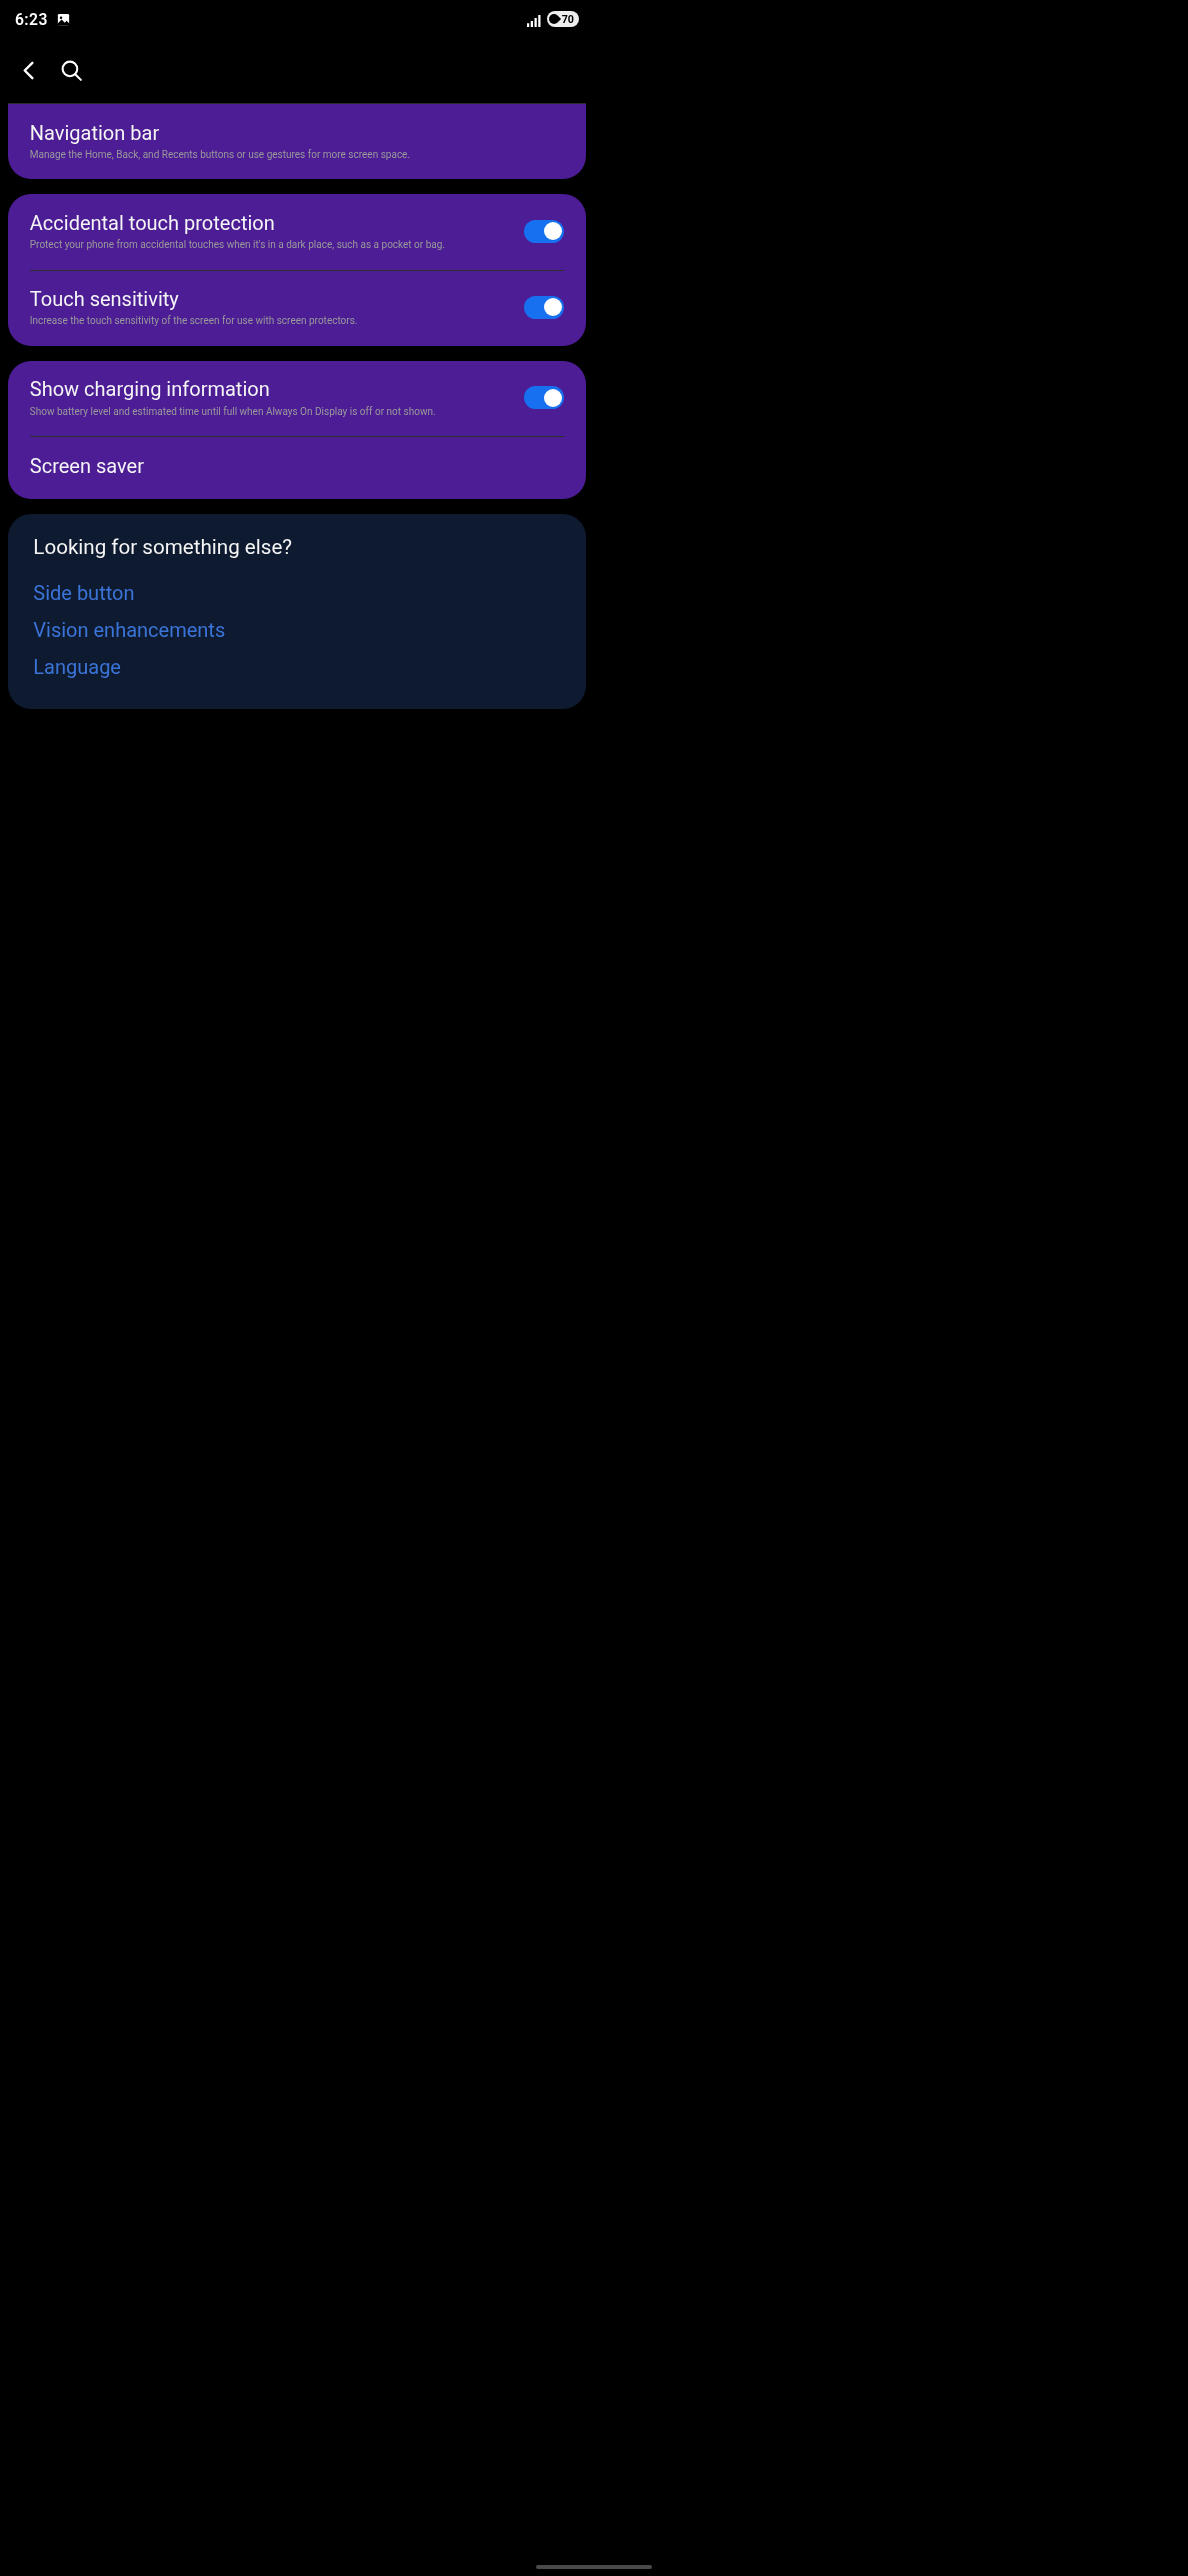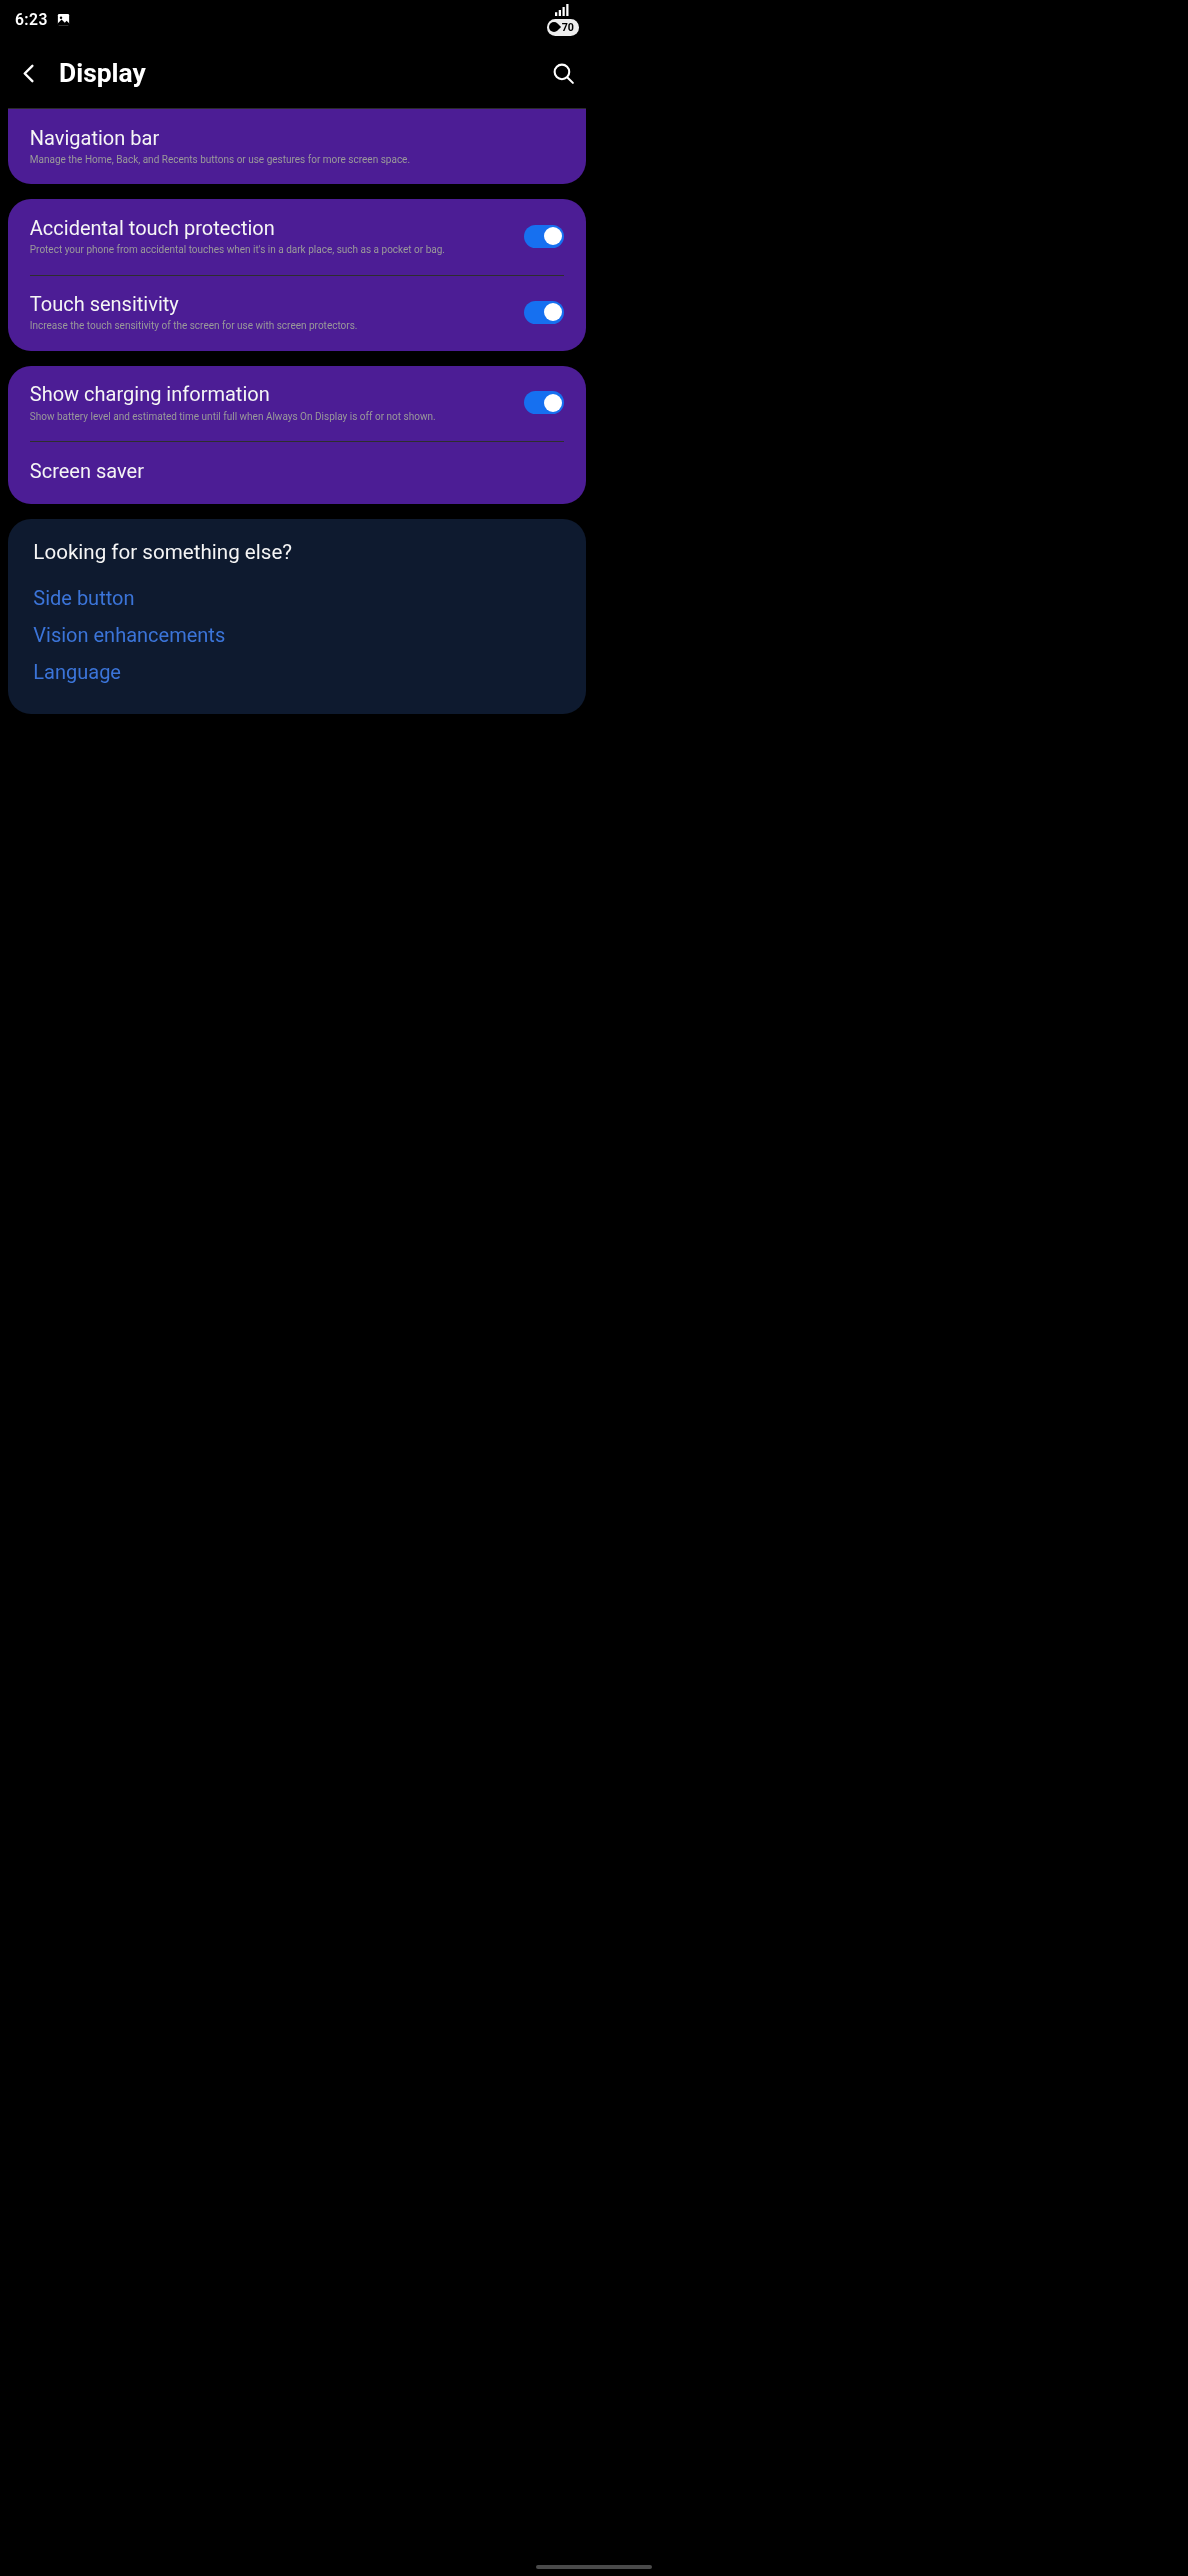--- a/index.html
+++ b/index.html
@@ -33,21 +33,20 @@
   }
   .image-icon {
     width: 15px;
     height: 15px;
     display: inline-block;
   }
   .status-right {
     display: flex;
     align-items: center;
     gap: 5px;
-    flex-direction: column;
   }
   .signal-icon {
     display: inline-block;
     width: 15px;
     height: 11.6px;
   }
   .battery-pill {
     display: flex;
     align-items: center;
     background: #eeeeee;
@@ -206,21 +205,20 @@
     </span>
   </div>
 </div>
 
 <div class="header">
   <span class="back-chevron">
     <svg viewBox="0 0 24 24" fill="none" stroke="#ffffff" stroke-width="2.5" stroke-linecap="round" stroke-linejoin="round">
       <polyline points="15 4 7 12 15 20"></polyline>
     </svg>
   </span>
-  <div class="header-title">Display</div>
   <span class="search-icon">
     <svg viewBox="0 0 24 24" fill="none" stroke="#ffffff" stroke-width="2" stroke-linecap="round">
       <circle cx="10.5" cy="10.5" r="7"></circle>
       <line x1="16" y1="16" x2="21" y2="21"></line>
     </svg>
   </span>
 </div>
 
 <div class="content">
 

